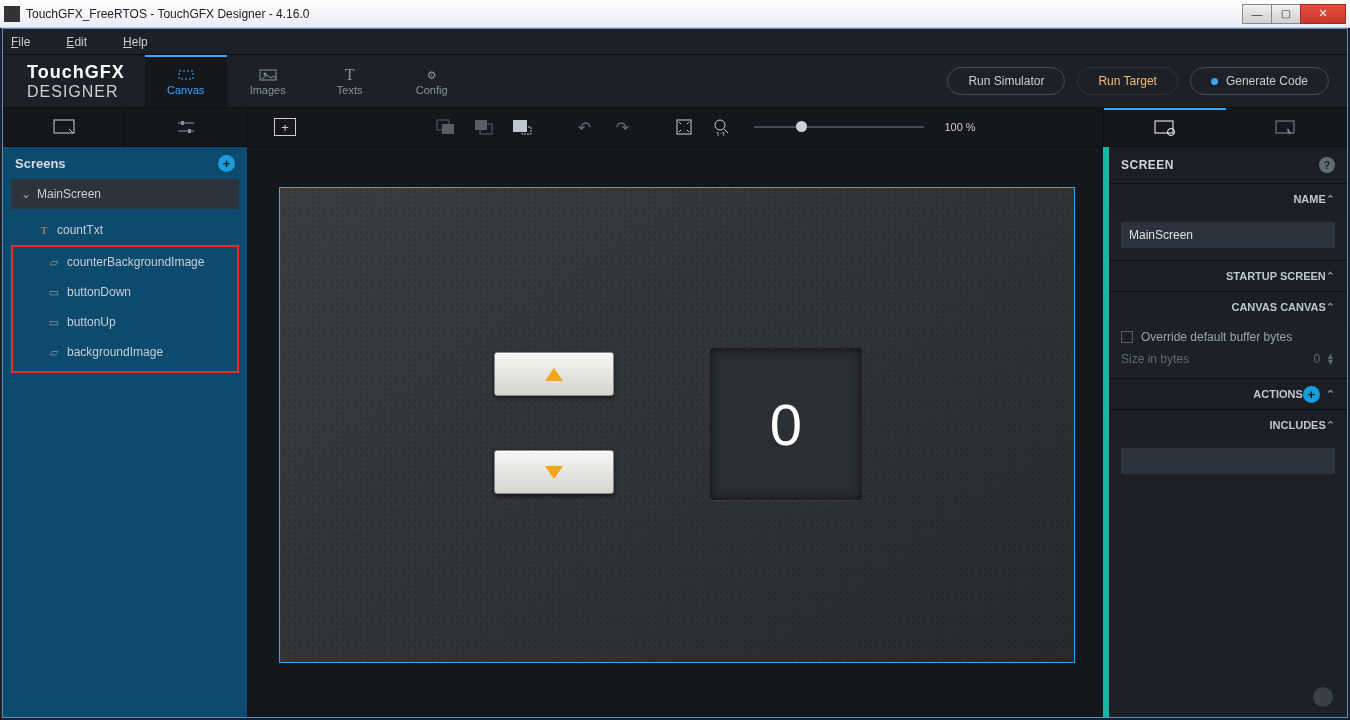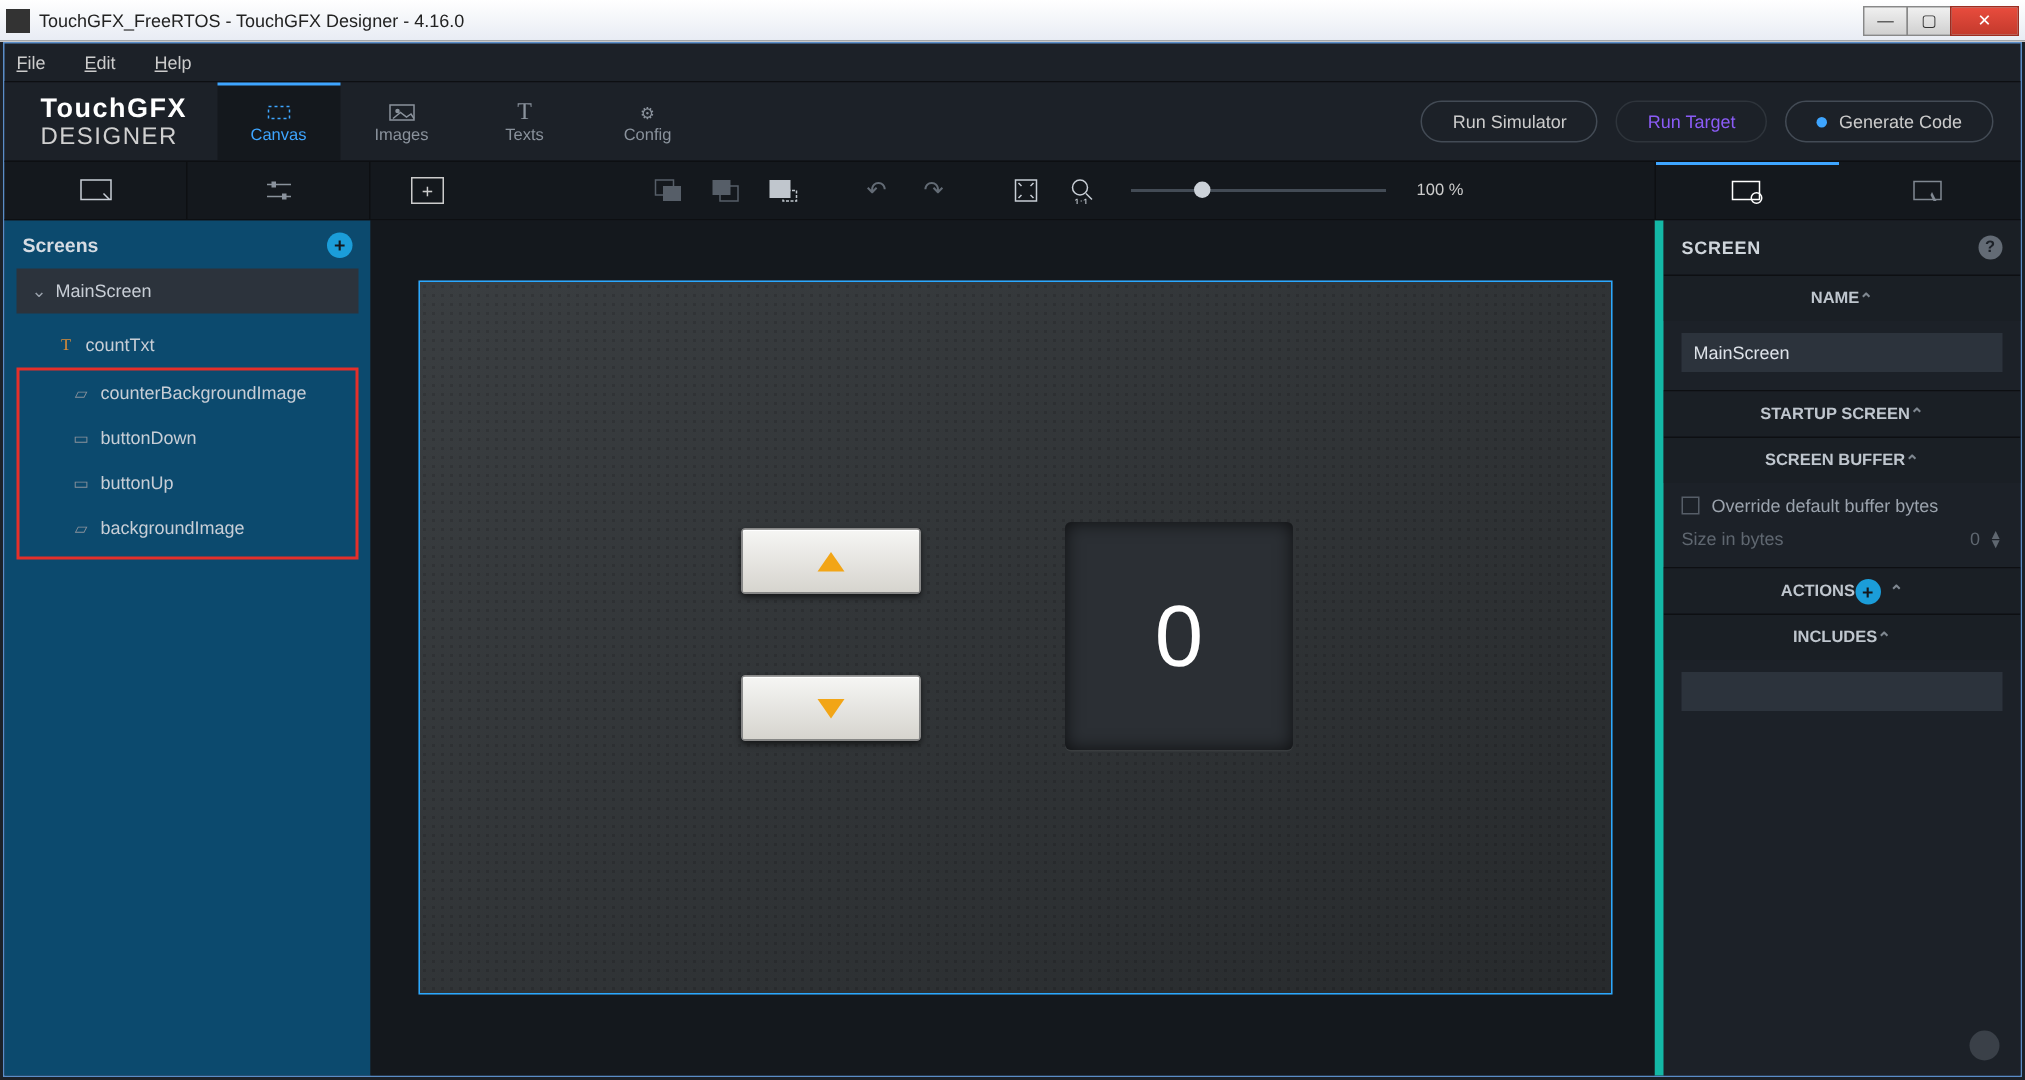--- a/index.html
+++ b/index.html
@@ -4,34 +4,34 @@
 <style>
 * { margin:0; padding:0; box-sizing:border-box; font-family:"Segoe UI",Arial,sans-serif; }
 body { width:1350px; height:720px; background:#1c2128; overflow:hidden; position:relative; }
 .titlebar { height:28px; background:linear-gradient(#fff,#e8ecf4); border-bottom:1px solid #c8c8c8; display:flex; align-items:center; padding:0 4px; font-size:12px; color:#222; }
 .titlebar .app-icon { width:16px; height:16px; background:#333; margin-right:6px; }
 .titlebar .title-text { flex:1; }
 .titlebar .win-btns { display:flex; }
 .titlebar .win-btn { width:30px; height:20px; border:1px solid #888; background:linear-gradient(#f0f0f0,#d0d0d0); margin-left:-1px; display:flex; align-items:center; justify-content:center; font-size:11px; color:#333; }
 .titlebar .win-btn.close { background:linear-gradient(#e84c3d,#c43a2d); color:#fff; width:46px; border-color:#9c2c20;}
 .appframe { position:absolute; top:28px; left:2px; right:2px; bottom:2px; border:1px solid #5a8dc8; background:#1c2128; }
-.menubar { height:26px; display:flex; align-items:center; padding:0 8px; gap:26px; color:#ccc; font-size:12px; border-bottom:1px solid #0d0f12;}
+.menubar { height:26px; display:flex; align-items:center; padding:0 8px; gap:36px; color:#ccc; font-size:12px; border-bottom:1px solid #0d0f12;}
 .menubar .m-item { cursor:pointer; }
 .menubar .m-item span.ul { text-decoration:underline; }
 .topbar { height:52px; display:flex; align-items:center; background:#1c2128; }
 .logo { padding:0 22px; color:#fff; font-size:18px; letter-spacing:1px; display:flex; align-items:baseline;flex-direction:column; }
 .logo .b { font-weight:700; }
 .logo .thin { font-weight:300; font-size:16px; margin-left:2px; color:#d0d0d0;}
 .maintabs { display:flex; height:52px; }
 .maintab { width:82px; display:flex; flex-direction:column; align-items:center; justify-content:center; color:#8a929c; font-size:11px; gap:2px; border-top:2px solid transparent; }
 .maintab.active { color:#3ea5ff; border-top-color:#3ea5ff; background:#14181d; }
 .maintab .ticon { width:18px; height:14px; display:flex; align-items:center; justify-content:center; }
 .right-actions { margin-left:auto; display:flex; align-items:center; gap:12px; padding-right:18px; }
 .pillbtn { height:28px; padding:0 20px; border-radius:14px; border:1px solid #434b55; color:#ccc; font-size:12px; display:flex; align-items:center; background:#1c2128; cursor:pointer; }
-.pillbtn.disabled { color:#8b5cf6; border-color:#2e343b; }
+.pillbtn.disabled { color:#fdba74; border-color:#2e343b; }
 .pillbtn.gen::before { content:''; width:7px; height:7px; border-radius:50%; background:#3ea5ff; margin-right:8px; }
 .toolbar { height:40px; background:#14181d; display:flex; align-items:center; border-top:1px solid #0d0f12; border-bottom:1px solid #0d0f12;}
 .tool-left { width:122px; display:flex; align-items:center; justify-content:center; border-right:1px solid #0d0f12; height:100%; }
 .tool-mid { width:122px; display:flex; align-items:center; justify-content:center; border-right:1px solid #0d0f12; height:100%; }
 .tool-add { width:40px; height:40px; display:flex; align-items:center; justify-content:center; margin-left:18px; }
 .addbox { width:22px; height:18px; border:1px solid #ccc; display:flex; align-items:center; justify-content:center; color:#ccc; font-size:13px; }
 .tool-center { flex:1; display:flex; align-items:center; justify-content:center; gap:10px; }
 .tool-ico { width:28px; height:22px; color:#636b75; display:flex; align-items:center; justify-content:center; font-size:16px; }
 .slider-wrap { display:flex; align-items:center; gap:10px; margin-left:8px; }
 .slider-track { width:170px; height:2px; background:#434b55; position:relative; }
@@ -56,21 +56,21 @@
 .canvas-frame { position:absolute; left:32px; top:40px; width:796px; height:476px; border:1px solid #2aa8ff; background:#323639; background-image:radial-gradient(rgba(0,0,0,.15) 1px, transparent 1px); background-size:6px 6px; }
 .canvas-frame::before { content:''; position:absolute; inset:0; background:linear-gradient(145deg, rgba(255,255,255,.04), rgba(0,0,0,.22)); }
 .c-btn { position:absolute; width:120px; height:44px; background:linear-gradient(#f6f6f4,#d6d4ce); border:1px solid #888; border-radius:3px; box-shadow:0 2px 4px rgba(0,0,0,.6),inset 0 1px 0 #fff; display:flex; align-items:center; justify-content:center; }
 .tri-up { width:0; height:0; border-left:9px solid transparent; border-right:9px solid transparent; border-bottom:13px solid #f2a516; }
 .tri-dn { width:0; height:0; border-left:9px solid transparent; border-right:9px solid transparent; border-top:13px solid #f2a516; }
 .counter-box { position:absolute; width:152px; height:152px; background:#2b2f34; border-radius:4px; box-shadow:inset 0 0 12px rgba(0,0,0,.7),0 1px 0 rgba(255,255,255,.06); display:flex; align-items:center; justify-content:center; color:#fff; font-size:58px; font-weight:500; }
 .inspector { width:244px; background:#1c2128; border-left:6px solid #14b8a6; overflow-y:auto; color:#cfd5db; font-size:12px; }
 .insp-hdr { height:36px; display:flex; align-items:center; justify-content:space-between; padding:0 12px; font-weight:700; letter-spacing:.5px; background:#1a1f25;}
 .help-circle { width:16px; height:16px; border-radius:50%; background:#636b75; color:#1c2128; display:flex; align-items:center; justify-content:center; font-size:11px; font-weight:700;}
 .sect { border-top:1px solid #0d0f12; }
-.sect-hdr { height:30px; display:flex; align-items:center; justify-content:center; padding:0 12px; color:#bfc6ce; font-size:11px; font-weight:600; background:#1a1f25;}
+.sect-hdr { height:30px; display:flex; align-items:center; justify-content:flex-end; padding:0 12px; color:#bfc6ce; font-size:11px; font-weight:600; background:#1a1f25;}
 .sect-body { padding:8px 12px 12px; }
 .text-input { height:26px; background:#2c333c; border:none; color:#dde2e8; padding:0 8px; width:100%; font-size:12px; }
 .chevup { color:#7f8790; font-size:11px;}
 .note { color:#cfd5db; font-size:12px; padding:2px 0;}
 .chkrow { display:flex; align-items:center; gap:8px; color:#9ba3ad;}
 .chkbox { width:12px; height:12px; border:1px solid #565e68; }
 .sizerow { display:flex; align-items:center; justify-content:space-between; margin-top:8px; color:#5f6770; }
 .sizeval { color:#5f6770; }
 .spin { display:flex; flex-direction:column; gap:0; line-height:6px; color:#5f6770; font-size:9px;}
 .incl-box { height:26px; background:#2c333c; }
@@ -277,21 +277,21 @@
         <div class="sect-body"><input class="text-input" value="MainScreen" style=""></div>
       </div>
       <div class="sect">
         <div class="sect-hdr">
             <span>STARTUP SCREEN</span>
             <span class="chevup">⌃</span>
           </div>
       </div>
       <div class="sect">
         <div class="sect-hdr">
-            <span>SCREEN BUFFER</span>
+            <span>CANVAS CANVAS</span>
             <span class="chevup">⌃</span>
           </div>
         <div class="sect-body">
           <div class="chkrow">
               <div class="chkbox"></div>
               <span>Override default buffer bytes</span>
             </div>
           <div class="sizerow">
             <span>Size in bytes</span>
             <span style="display:flex;align-items:center;gap:6px;">

